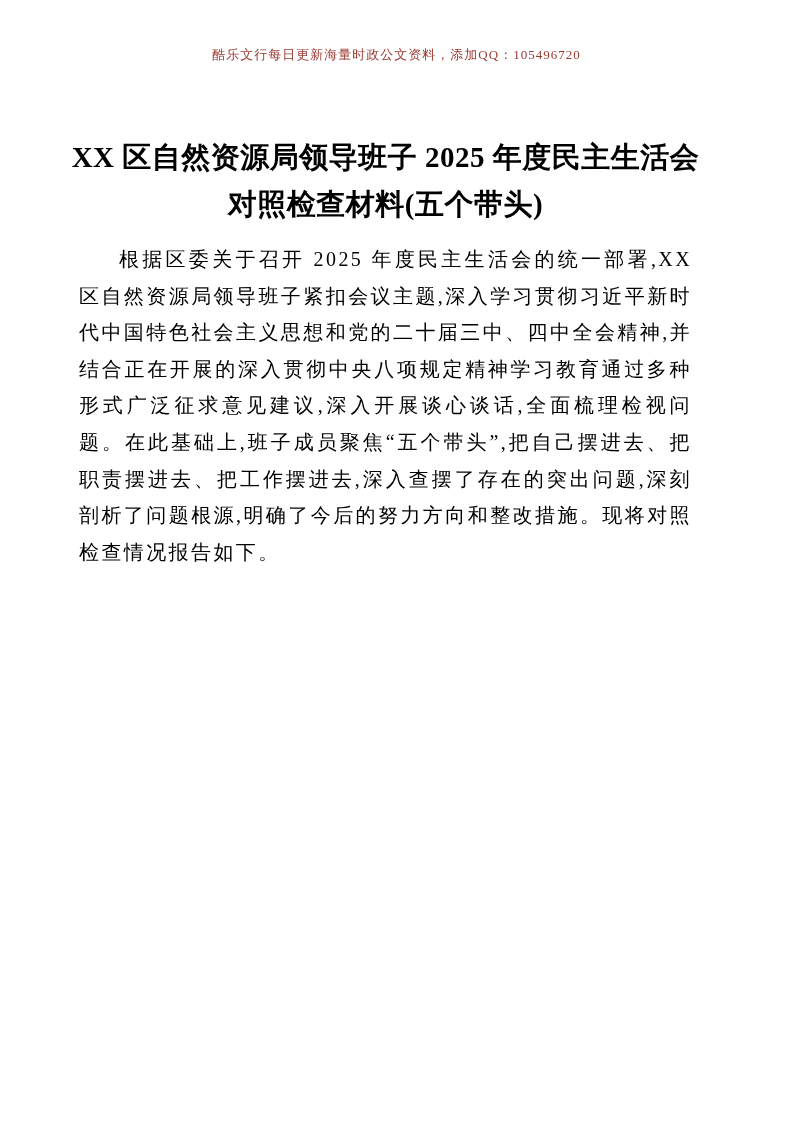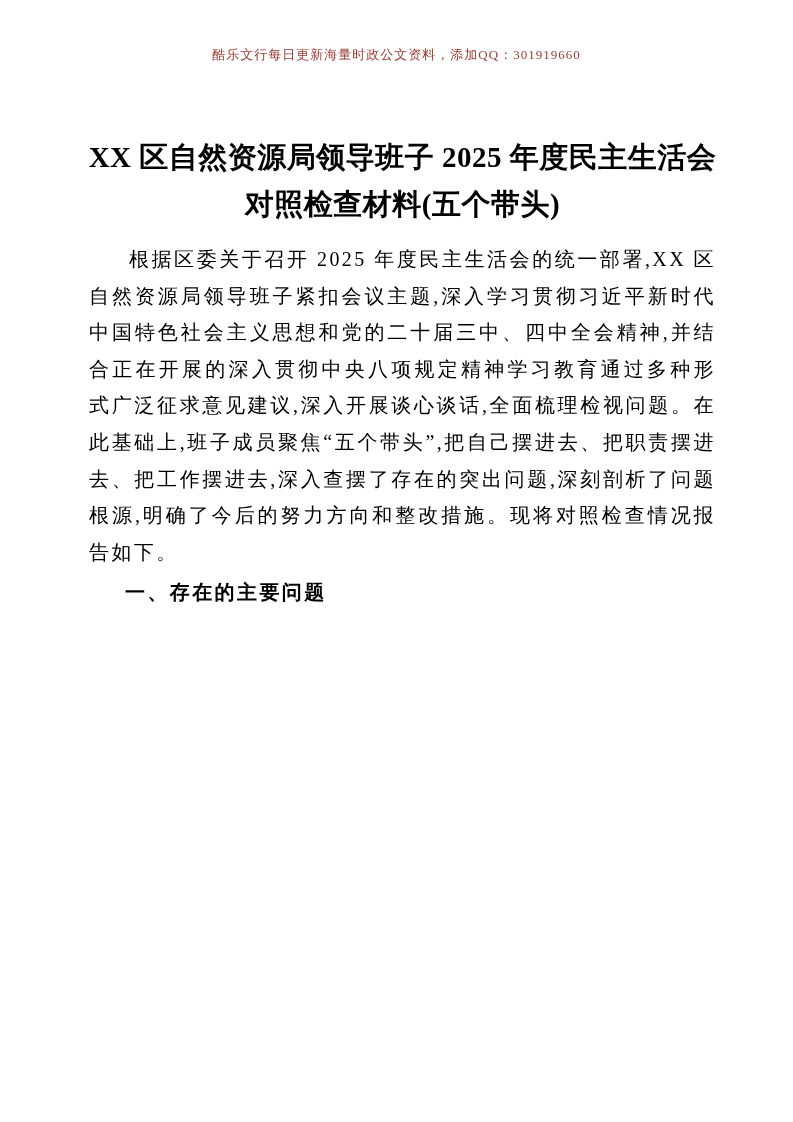--- a/index.html
+++ b/index.html
@@ -23,35 +23,35 @@
     left: 0;
     width: 100%;
     text-align: center;
     font-size: 13px;
     letter-spacing: 1px;
     color: #9c3a33;
     font-family: "Liberation Serif", "DejaVu Serif", serif;
   }
   .content {
     position: absolute;
-    left: 85px;
+    left: 68px;
     top: 0;
     width: 635px;
   }
   .title {
     margin: 134px 0 0 0;
     font-size: 29px;
     line-height: 47px;
     font-weight: 700;
     text-align: center;
     letter-spacing: 0.5px;
     font-family: "Liberation Serif", "DejaVu Serif", serif;
   }
   .body-para {
-    margin: 4px;
+    margin: 11px;
     font-size: 20px;
     line-height: 36.6px;
     letter-spacing: 2.4px;
     text-align: justify;
     text-justify: inter-character;
     text-indent: 2em;
     font-family: "Liberation Serif", "DejaVu Serif", serif;
   }
   .para-intro {
     margin-top: 13px;
@@ -77,26 +77,25 @@
     font-style: italic;
     text-indent: 2em;
     font-family: "Liberation Serif", "DejaVu Serif", serif;
   }
 </style>
 </head>
 <body>
 
 <div class="page">
 
-  <div class="notice">酷乐文行每日更新海量时政公文资料，添加QQ：301919660</div>
+  <div class="notice">酷乐文行每日更新海量时政公文资料，添加QQ：105496720</div>
 
   <div class="content">
 
     <h1 class="title">XX 区自然资源局领导班子 2025 年度民主生活会对照检查材料(五个带头)</h1>
 
     <p class="body-para para-intro">根据区委关于召开 2025 年度民主生活会的统一部署,XX 区自然资源局领导班子紧扣会议主题,深入学习贯彻习近平新时代中国特色社会主义思想和党的二十届三中、四中全会精神,并结合正在开展的深入贯彻中央八项规定精神学习教育通过多种形式广泛征求意见建议,深入开展谈心谈话,全面梳理检视问题。在此基础上,班子成员聚焦“五个带头”,把自己摆进去、把职责摆进去、把工作摆进去,深入查摆了存在的突出问题,深刻剖析了问题根源,明确了今后的努力方向和整改措施。现将对照检查情况报告如下。</p>
 
-    <h2 class="section-heading">一、存在的主要问题</h2>
 
 
 
   </div>
 </div>
 
 </body></html>

